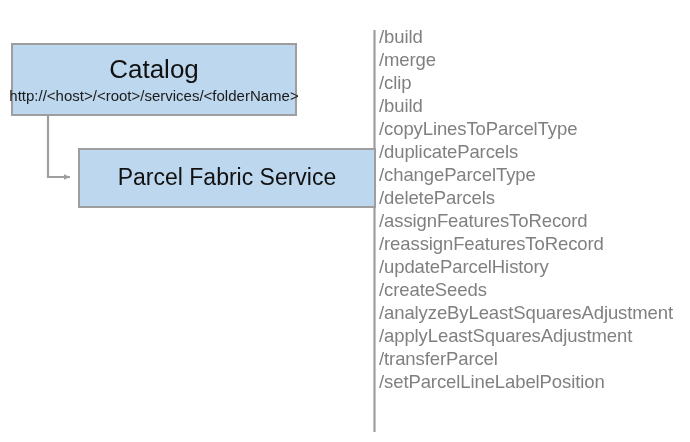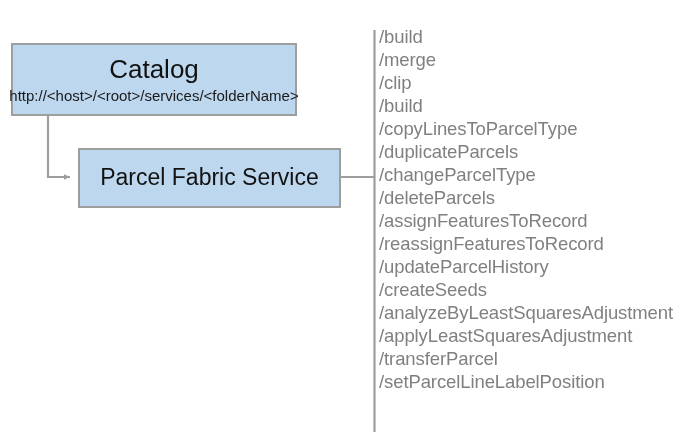--- a/index.html
+++ b/index.html
@@ -39,21 +39,21 @@
   #catalog-node {
     left: 11px;
     top: 43px;
     width: 286px;
     height: 73px;
     padding-top: 2px;
   }
   #parcel-node {
     left: 78px;
     top: 148px;
-    width: 263px;
+    width: 298px;
     height: 60px;
     padding-top: 1px;
   }
 
   .node-title {
     color: #111111;
     line-height: 1.05;
     letter-spacing: 0px;
   }
   #catalog-node .node-title { font-size: 26px; margin-bottom: 5px; }

